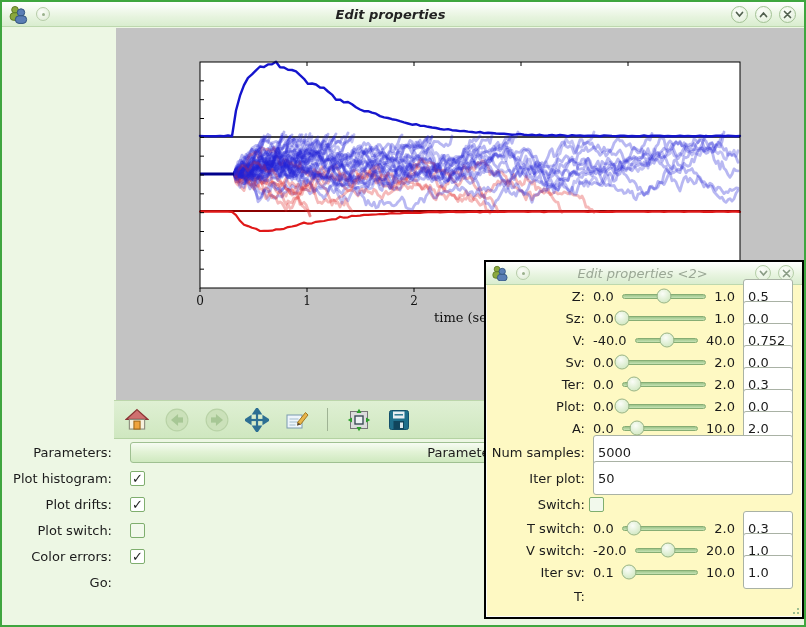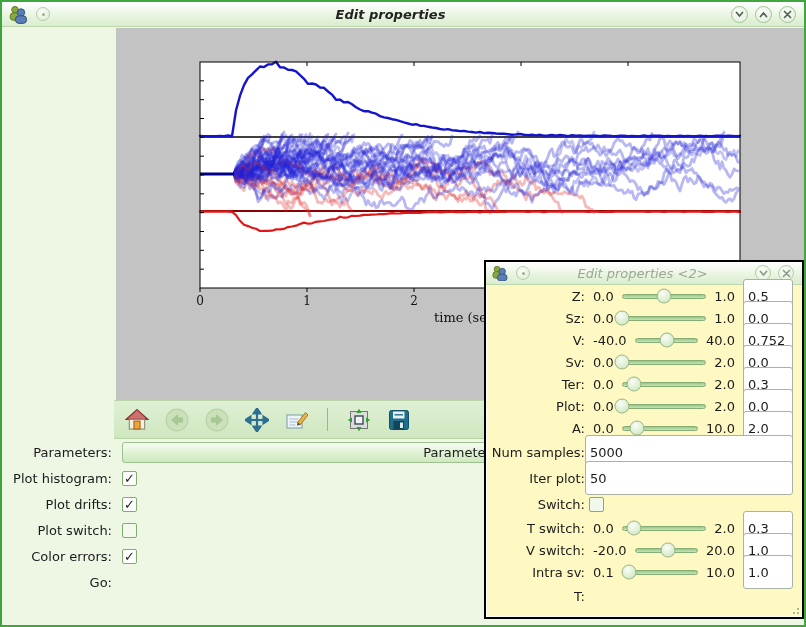--- a/index.html
+++ b/index.html
@@ -31,21 +31,21 @@
   
   .toolbar{position:absolute;left:112px;top:398px;right:0;height:39px;
     background:linear-gradient(#dff0d3,#cfe7c0);
     border-top:1px solid #bcd6ab;border-bottom:1px solid #b4d2a2;
     display:flex;align-items:center;padding-left:10px;box-sizing:border-box;gap:15px;}
   .tbtn{width:25px;height:25px;display:flex;align-items:center;justify-content:center;}
   .tbtn svg{width:24px;height:24px;}
   .tsep{width:1px;height:23px;background:#9fb394;margin:0 3px;}
   
   .form{position:absolute;left:0;right:0;top:437px;}
-  .frow{display:flex;align-items:center;height:26px;}
+  .frow{display:flex;align-items:center;height:26px;gap:8px;}
   .flabel{width:110px;padding-right:6px;text-align:right;flex:none;}
   .gbtn{flex:1;height:21px;margin-left:4px;margin-right:5px;border:1px solid #9fc091;
     border-radius:3px;background:linear-gradient(#f7fcf3,#e3f3d7 45%,#cfe9bf);
     display:flex;align-items:center;justify-content:center;box-sizing:border-box;}
   .cb{width:15px;height:15px;margin-left:4px;border:1px solid #7fae6e;border-radius:2px;
     background:#fff;box-sizing:border-box;display:flex;align-items:center;justify-content:center;
     font-size:13px;font-weight:bold;color:#1d1d1d;line-height:1;}
   .cb.unchecked{background:#f2f9ec;}
   
   .dialog{position:absolute;left:484px;top:260px;width:320px;height:359px;z-index:5;
@@ -63,21 +63,21 @@
   .trackwrap{flex:1;position:relative;height:16px;display:flex;align-items:center;}
   .track{width:100%;height:5px;border-radius:3px;background:linear-gradient(#9cc489,#c8e4b6);
     border:1px solid #86ad74;box-sizing:border-box;}
   .shandle{position:absolute;top:50%;width:15px;height:15px;border-radius:50%;
     transform:translate(-50%,-50%);
     background:radial-gradient(circle at 40% 32%,#fbfdf8,#d7ebc9 70%,#c3dfb0);
     border:1px solid #97b487;box-sizing:border-box;}
   .dentry{width:50px;flex:none;}
   input.entry{font-family:inherit;font-size:13px;color:#1b1b1b;background:#fff;
     border:1px solid #a9b2a5;border-radius:3px;height:34px;padding:0 4px;box-sizing:border-box;width:100%;}
-  .wideentry{flex:1;}
+  .wideentry{flex:1;margin-left:8px;}
   .grip{position:absolute;right:2px;bottom:2px;width:8px;height:8px;
     background:radial-gradient(circle at 2px 6px,#9fbf91 1px,transparent 1.2px),
                radial-gradient(circle at 6px 2px,#9fbf91 1px,transparent 1.2px),
                radial-gradient(circle at 6px 6px,#9fbf91 1px,transparent 1.2px);}
 </style>
 </head>
 <body>
 
 <div id="stage">
 
@@ -425,21 +425,21 @@
           <span class="dlabel">V switch:</span>
           <span class="dmin">-20.0</span>
           <div class="trackwrap">
             <div class="track"></div>
             <div class="shandle" style="left: 52.5%;"></div>
           </div>
           <span class="dmax">20.0</span>
           <span class="dentry"><input class="entry" type="text" value="1.0" style=""></span>
         </div>
         <div class="drow">
-          <span class="dlabel">Intra sv:</span>
+          <span class="dlabel">Iter sv:</span>
           <span class="dmin">0.1</span>
           <div class="trackwrap">
             <div class="track"></div>
             <div class="shandle" style="left: 9%;"></div>
           </div>
           <span class="dmax">10.0</span>
           <span class="dentry"><input class="entry" type="text" value="1.0" style=""></span>
         </div>
         <div class="drow tall">
           <span class="dlabel">T:</span>

